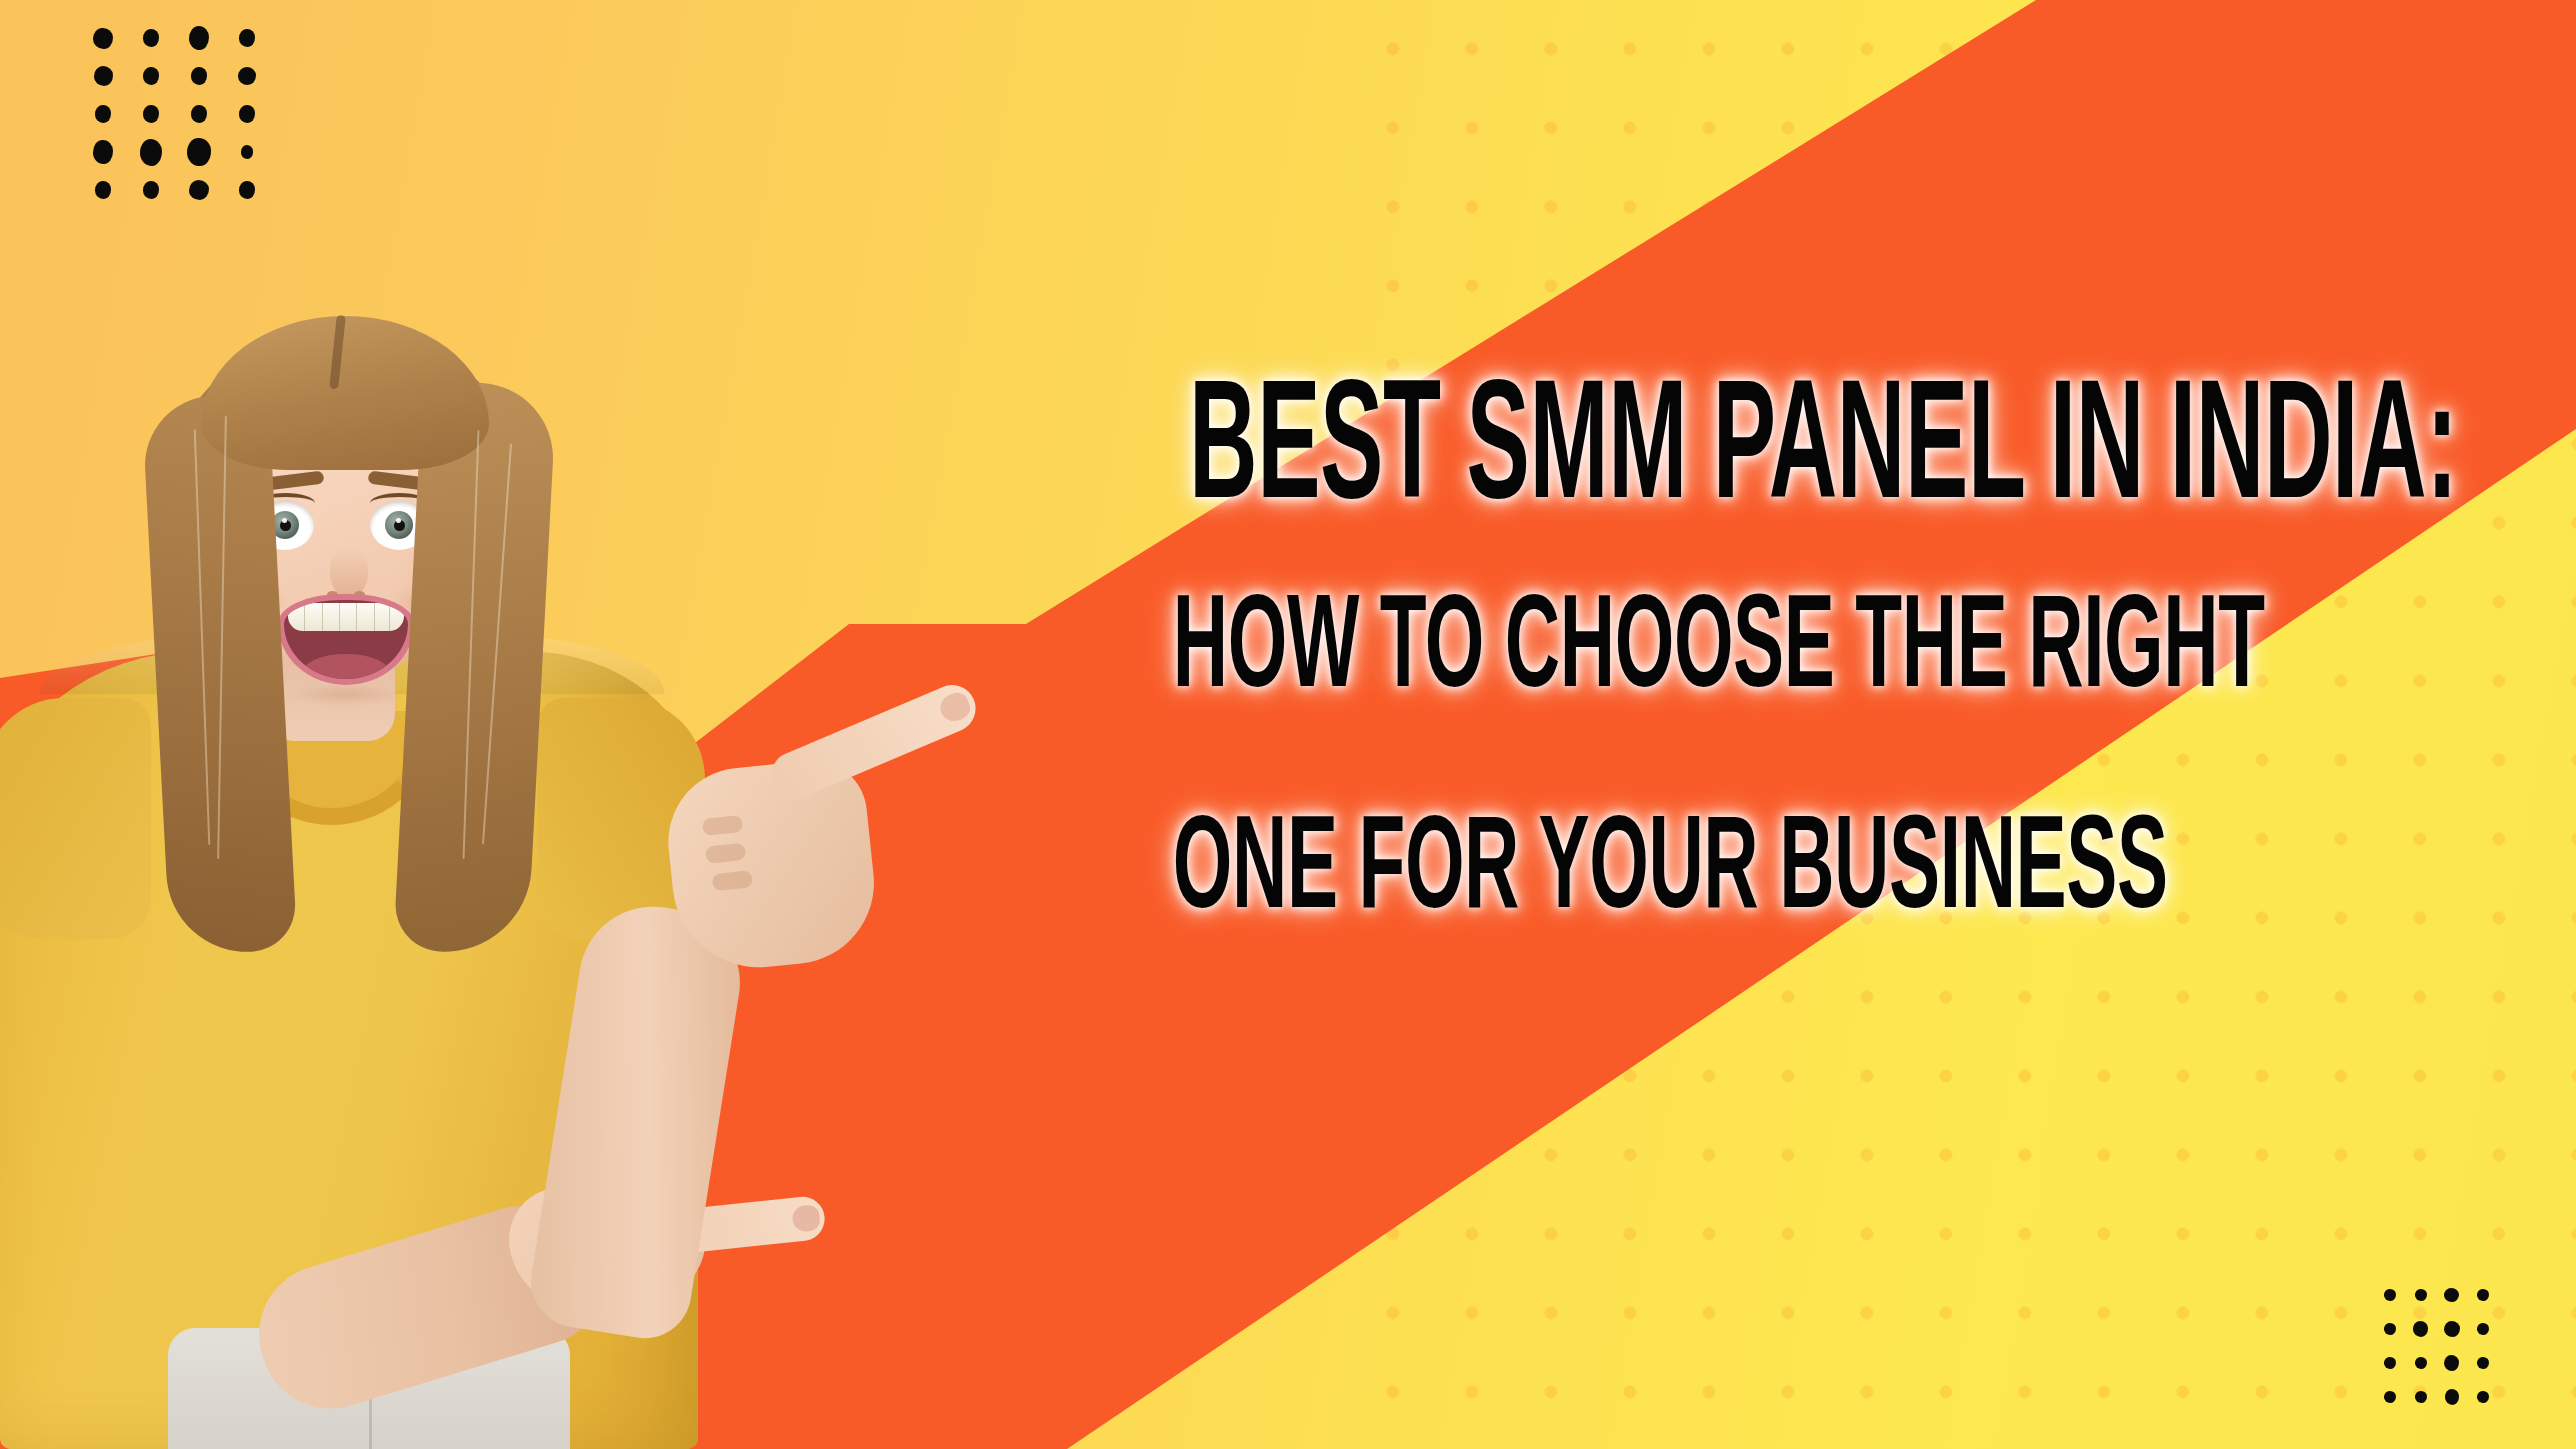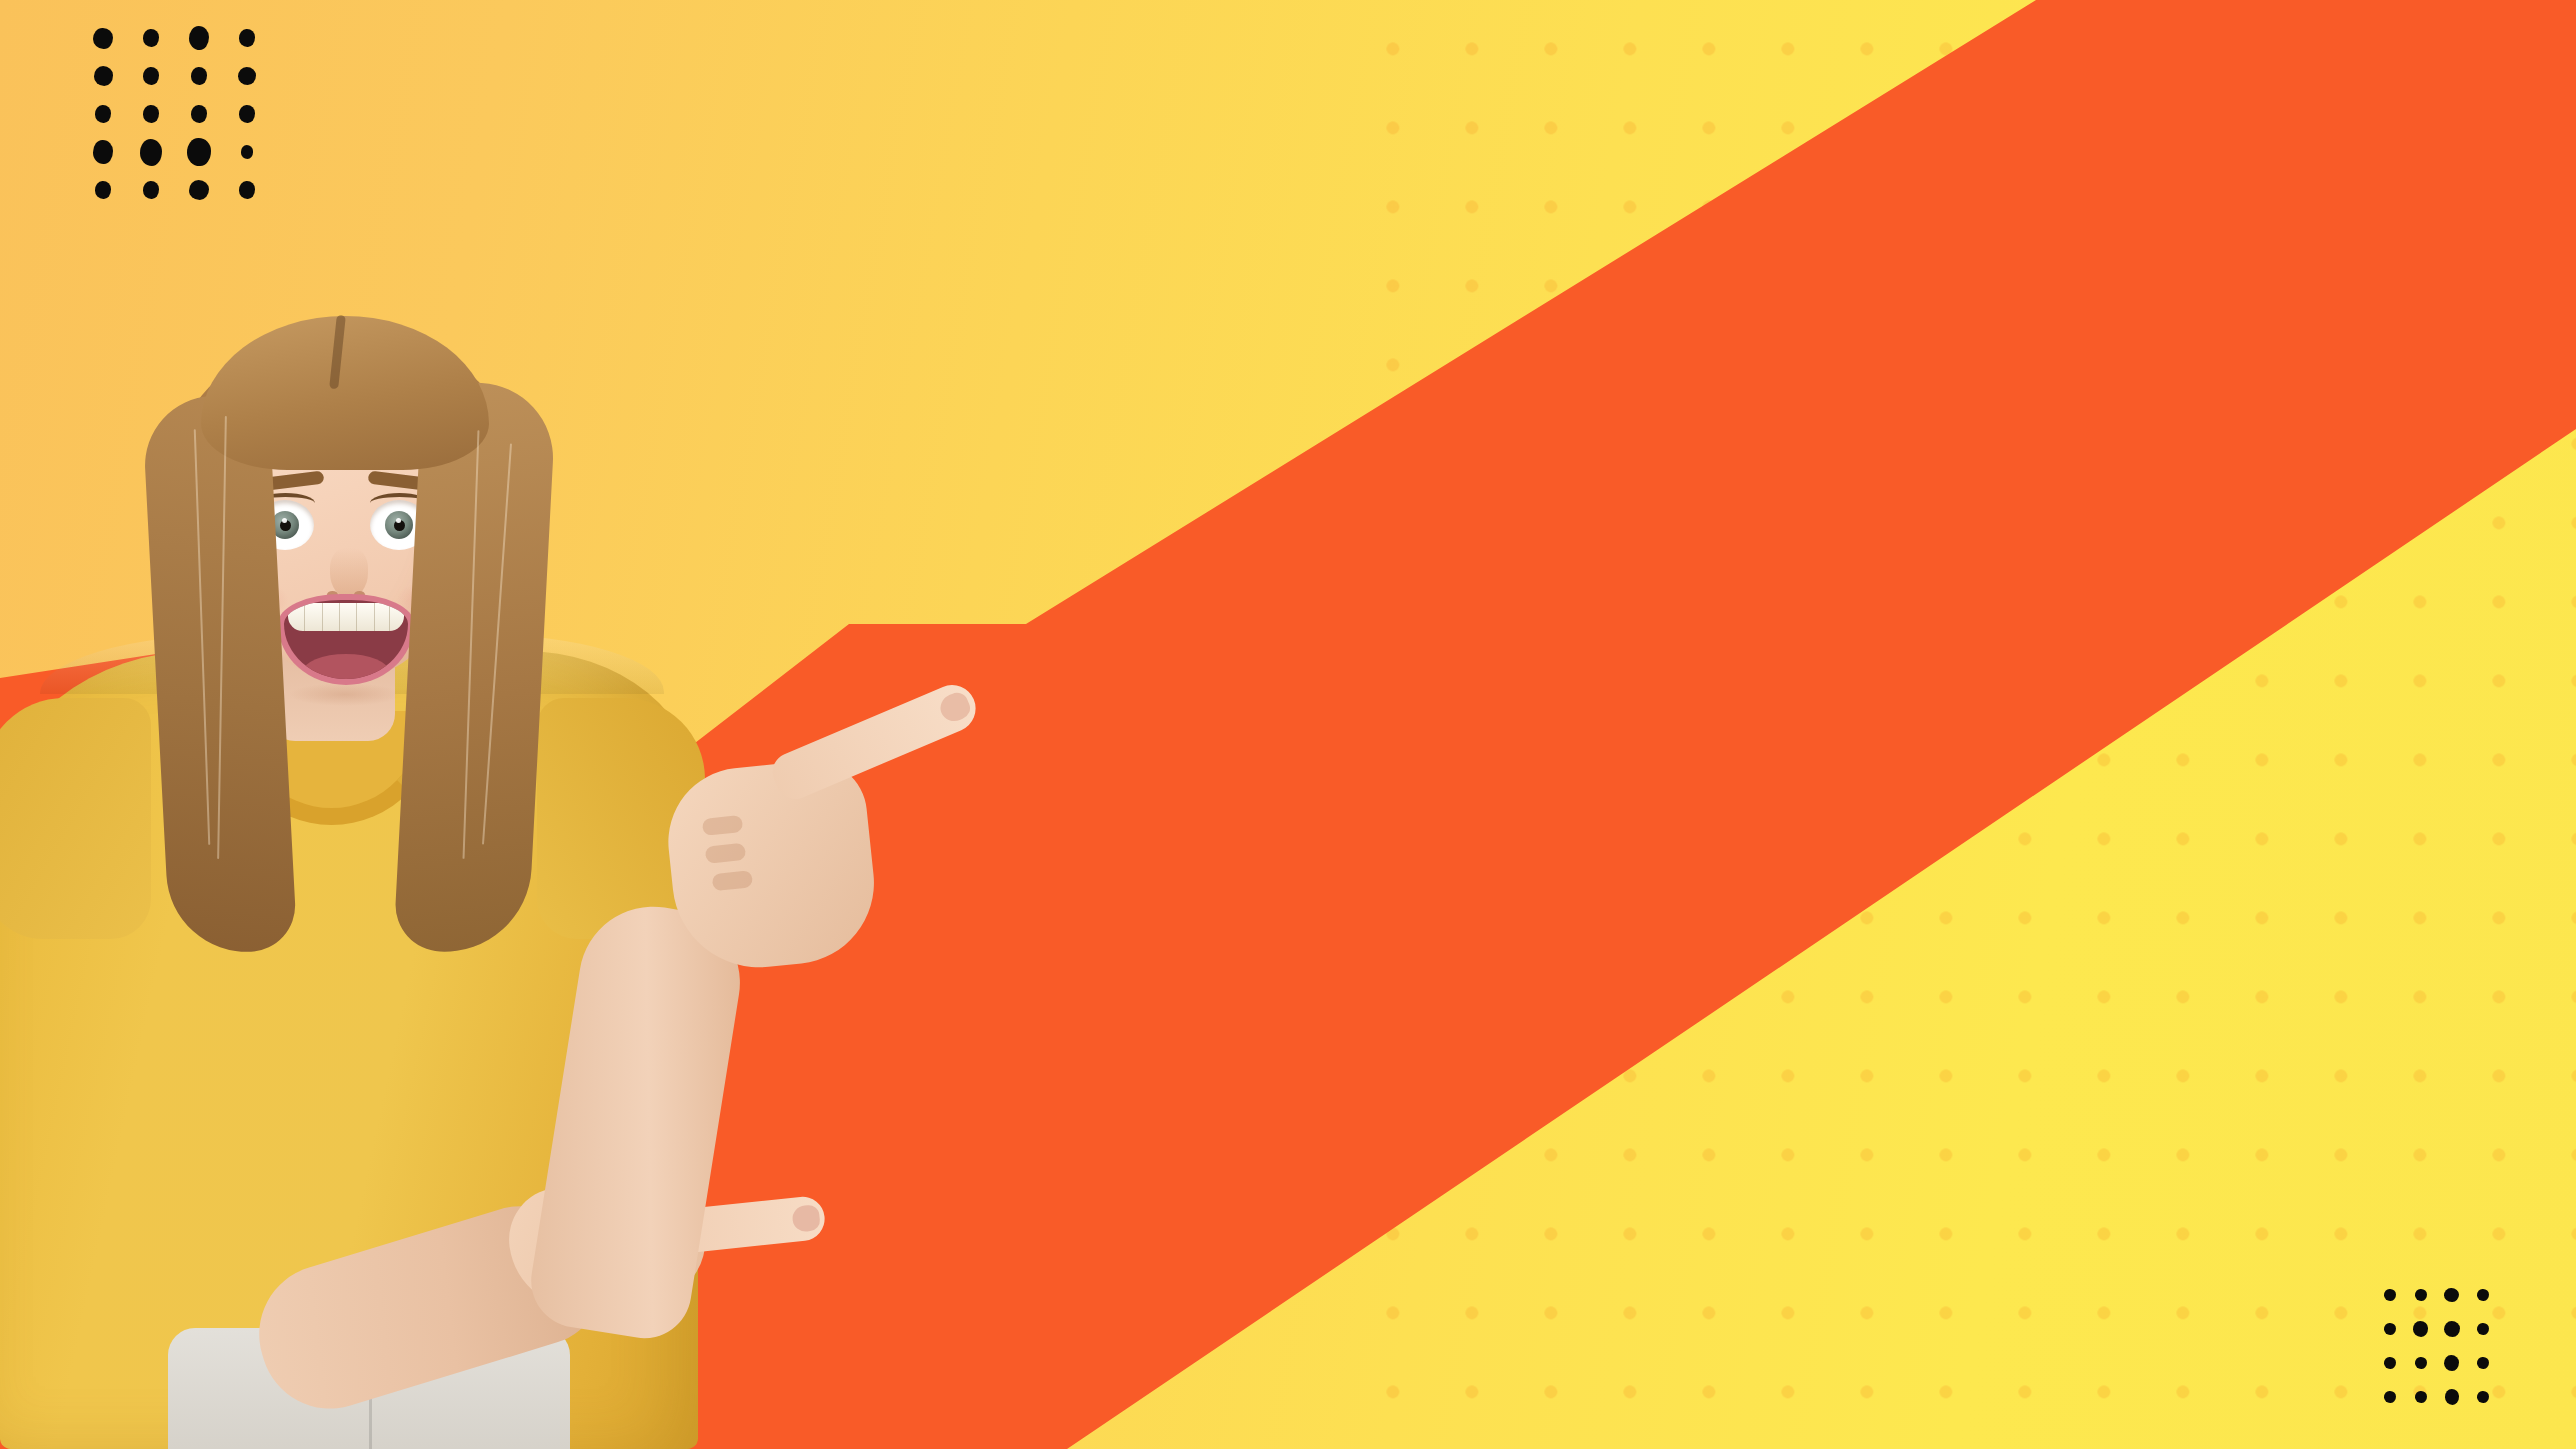--- a/index.html
+++ b/index.html
@@ -440,15 +440,20 @@
     <div class="m-layer finger-lower"></div>
     <div class="m-layer arm-upper"></div>
     <div class="m-layer hand-upper">
       <div class="knuckle" style="left:36px;top:47px;"></div>
       <div class="knuckle" style="left:36px;top:75px;"></div>
       <div class="knuckle" style="left:40px;top:103px;"></div>
     </div>
     <div class="m-layer finger-upper"></div>
   </div>
 
+  <div class="headline">
+    <span class="hl-line" id="hl-1">BEST SMM PANEL IN INDIA:</span>
+    <span class="hl-line" id="hl-2">HOW TO CHOOSE THE RIGHT</span>
+    <span class="hl-line" id="hl-3">ONE FOR YOUR BUSINESS</span>
+  </div>
 
 </div>
 
 
 </body></html>

